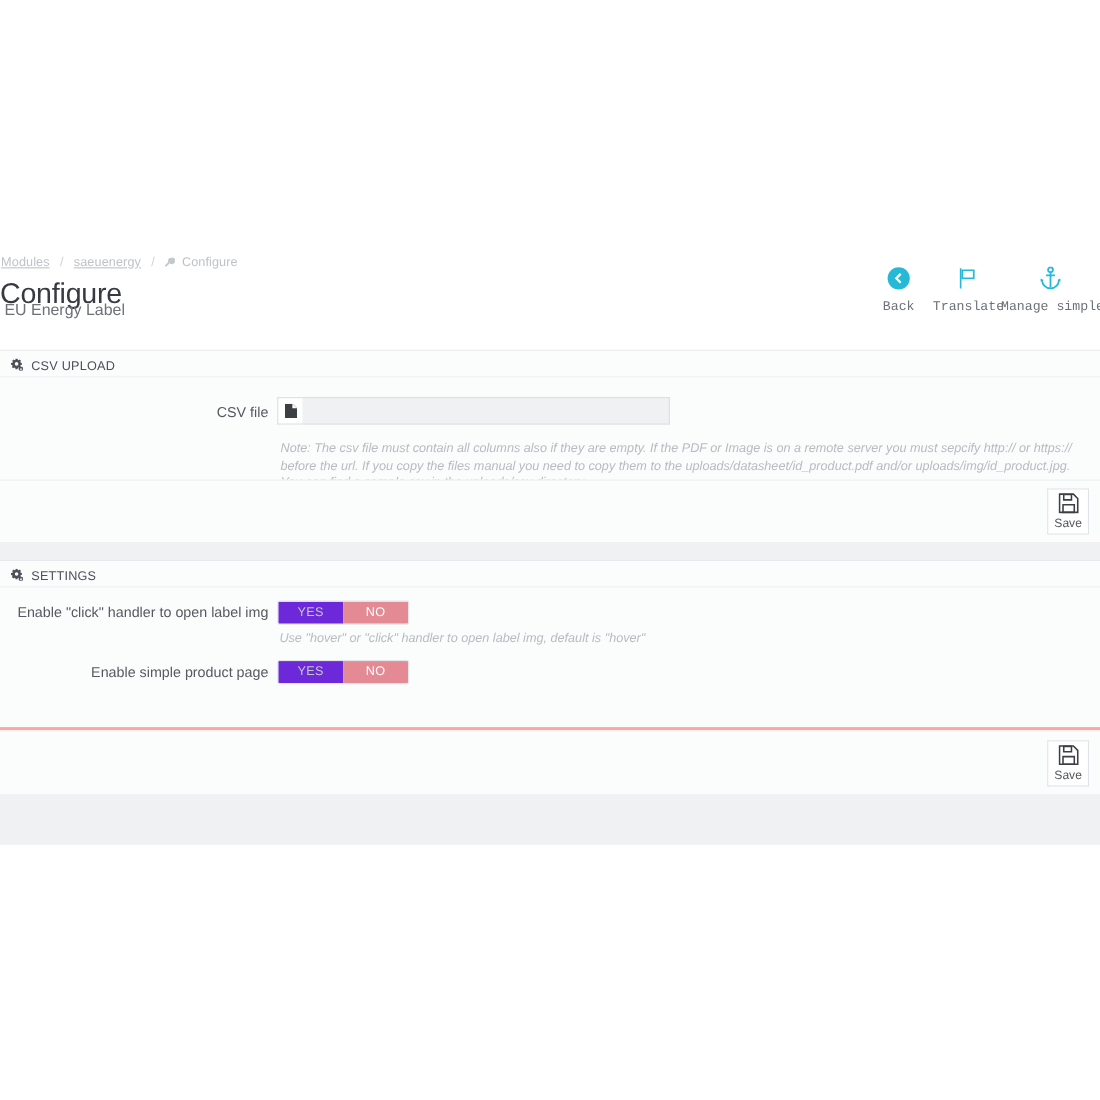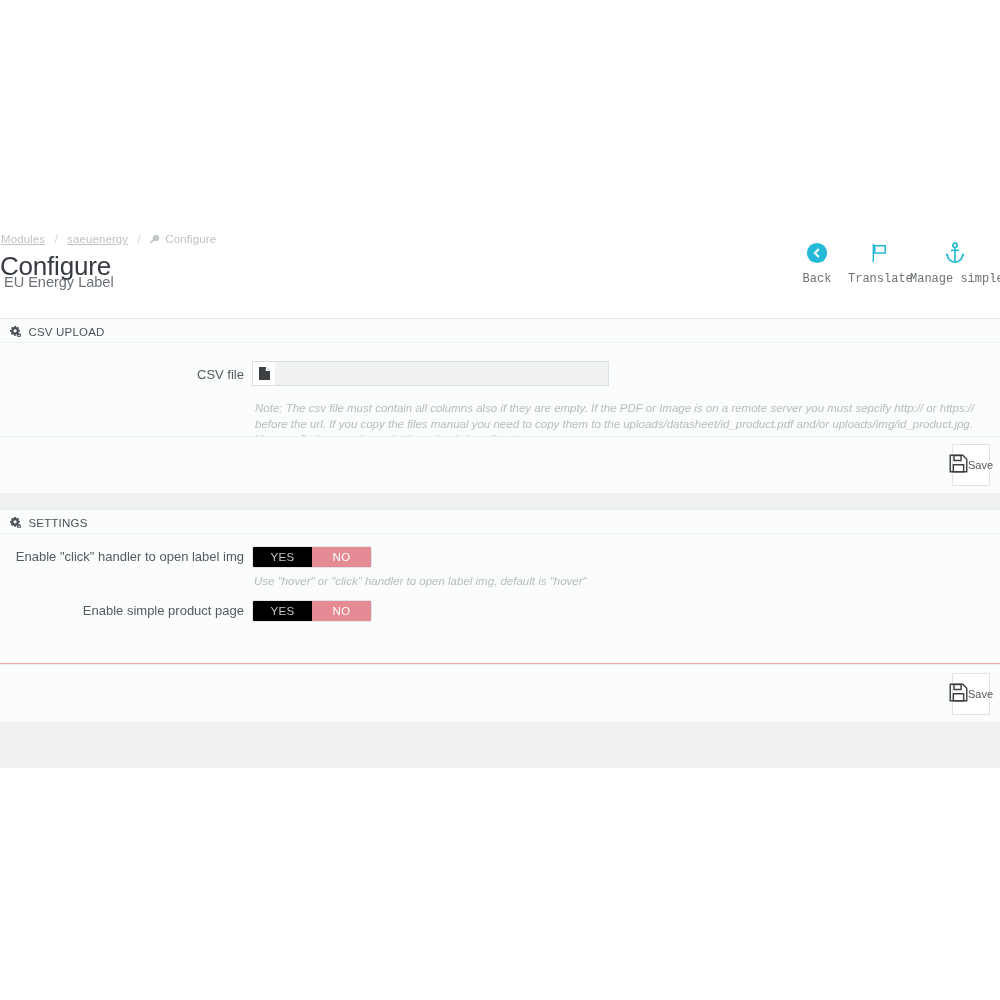--- a/index.html
+++ b/index.html
@@ -140,21 +140,21 @@
   }
   .tool-btn.wide { width: 90px; }
 
   
   .panel {
     position: absolute;
     left: 0;
     width: 1000px;
     background: #fbfcfc;
     border-top: 1px solid #e6eaec;
-    border-bottom: 1px solid #fca5a5;
+    border-bottom: 3px solid #fca5a5;
     box-sizing: border-box;
   }
   .panel-heading {
     height: 24px;
     padding: 6px 0 0 10px;
     font-size: 11.5px;
     letter-spacing: .2px;
     color: #4b5157;
     text-transform: uppercase;
     border-bottom: 1px solid #eef1f2;
@@ -258,39 +258,39 @@
     flex: 1;
     display: flex;
     align-items: center;
     justify-content: center;
     font-size: 11.5px;
     letter-spacing: .3px;
     cursor: pointer;
     user-select: none;
   }
   .switch .sw-yes {
-    background: #000000;
+    background: #6d28d9;
     color: #c2c6c9;
   }
   .switch .sw-no {
     background: #e38a95;
     color: #ffffff;
   }
 
   
   .btn-save {
     position: absolute;
     right: 10px;
     top: 8px;
     width: 38px;
     height: 42px;
     border: 1px solid #e0e3e5;
     background: #ffffff;
     display: flex;
-    flex-direction: row;
+    flex-direction: column;
     align-items: center;
     justify-content: center;
     cursor: pointer;
     box-sizing: border-box;
   }
   .btn-save .save-label {
     font-size: 11px;
     color: #53585d;
     margin-top: 1px;
     line-height: 11px;

